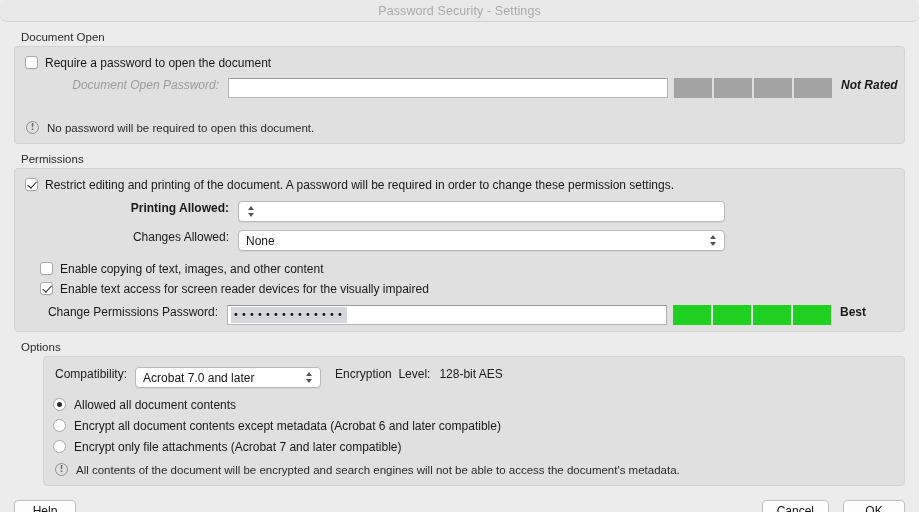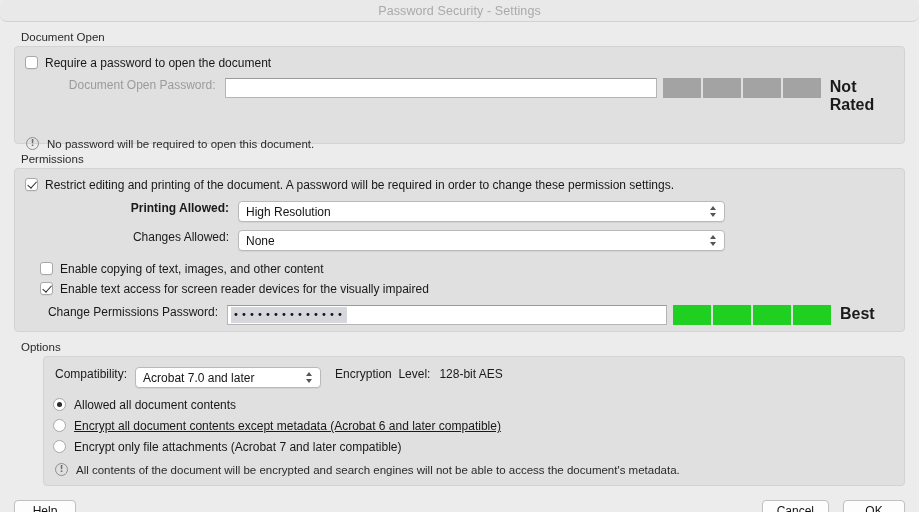--- a/index.html
+++ b/index.html
@@ -111,21 +111,21 @@
     letter-spacing: 2.1px;
     font-size: 10px;
     line-height: 16px;
     padding: 0 2px;
     font-family: "DejaVu Sans", sans-serif;
   }
 
   
   .meter { display: flex; gap: 2px; }
   .meter .blk { width: 38px; height: 20px; }
-  .meter-label { font-weight: bold; font-size: 16px; margin-left: 9px; }
+  .meter-label { font-weight: bold; font-size: 12px; margin-left: 9px; }
 
   
   .select {
     background: #ffffff;
     border: 1px solid #b9b9b9;
     border-radius: 4px;
     height: 21px;
     display: flex;
     align-items: center;
     padding: 0 7px;
@@ -200,21 +200,21 @@
 <div class="dialog">
 
   <div class="group-label">Document Open</div>
   <div class="group-box" style="height:98px;">
 
     <div class="row chk-row" style="padding-top:9px;">
       <span class="chk"></span>
       <span class="chk-label">Require a password to open the document</span>
     </div>
 
-    <div class="row" style="padding:8px 0 12px 11px;">
+    <div class="row" style="padding:8px 0 12px 11px;font-style:italic;">
       <span class="lbl-right disabled" style="width:193px;">Document Open Password:</span>
       <span class="field" style="width:440px; margin-left:9px;" title=""></span>
       <span class="meter" style="margin-left:6px;">
         <span class="blk" style="background:#a3a3a3;"></span>
         <span class="blk" style="background:#a3a3a3;"></span>
         <span class="blk" style="background:#a3a3a3;"></span>
         <span class="blk" style="background:#a3a3a3;"></span>
       </span>
       <span class="meter-label">Not Rated</span>
     </div>
@@ -229,21 +229,20 @@
   <div class="group-box" style="height:164px;">
 
     <div class="row chk-row" style="padding-top:9px;">
       <span class="chk checked"></span>
       <span class="chk-label">Restrict editing and printing of the document. A password will be required in order to change these permission settings.</span>
     </div>
 
     <div class="row" style="padding:9px 0 0 11px;">
       <span class="lbl-right" style="width:203px;font-weight:bold;">Printing Allowed:</span>
       <span class="select" style="width:487px; margin-left:9px;">
-        <span class="val">High Resolution</span>
         <span class="stepper">
             <i class="up"></i>
             <i class="down"></i>
           </span>
       </span>
     </div>
 
     <div class="row" style="padding:8px 0 0 11px;">
       <span class="lbl-right" style="width:203px;">Changes Allowed:</span>
       <span class="select" style="width:487px; margin-left:9px;">
@@ -293,21 +292,21 @@
           </span>
       </span>
       <span style="margin-left:14px; white-space:pre;">Encryption  Level:</span>
       <span style="margin-left:9px;">128-bit AES</span>
     </div>
 
     <div class="row radio-row" style="padding-top:10px;">
       <span class="radio on"></span>
       <span class="radio-label">Allowed all document contents</span>
     </div>
-    <div class="row radio-row" style="padding-top:7px;text-decoration:underline;">
+    <div class="row radio-row" style="padding-top:7px;">
       <span class="radio"></span>
       <span class="radio-label">Encrypt all document contents except metadata (Acrobat 6 and later compatible)</span>
     </div>
     <div class="row radio-row" style="padding-top:7px;">
       <span class="radio"></span>
       <span class="radio-label">Encrypt only file attachments (Acrobat 7 and later compatible)</span>
     </div>
 
     <div class="warn" style="padding-top:9px;">
       <span class="warn-ico">!</span>

